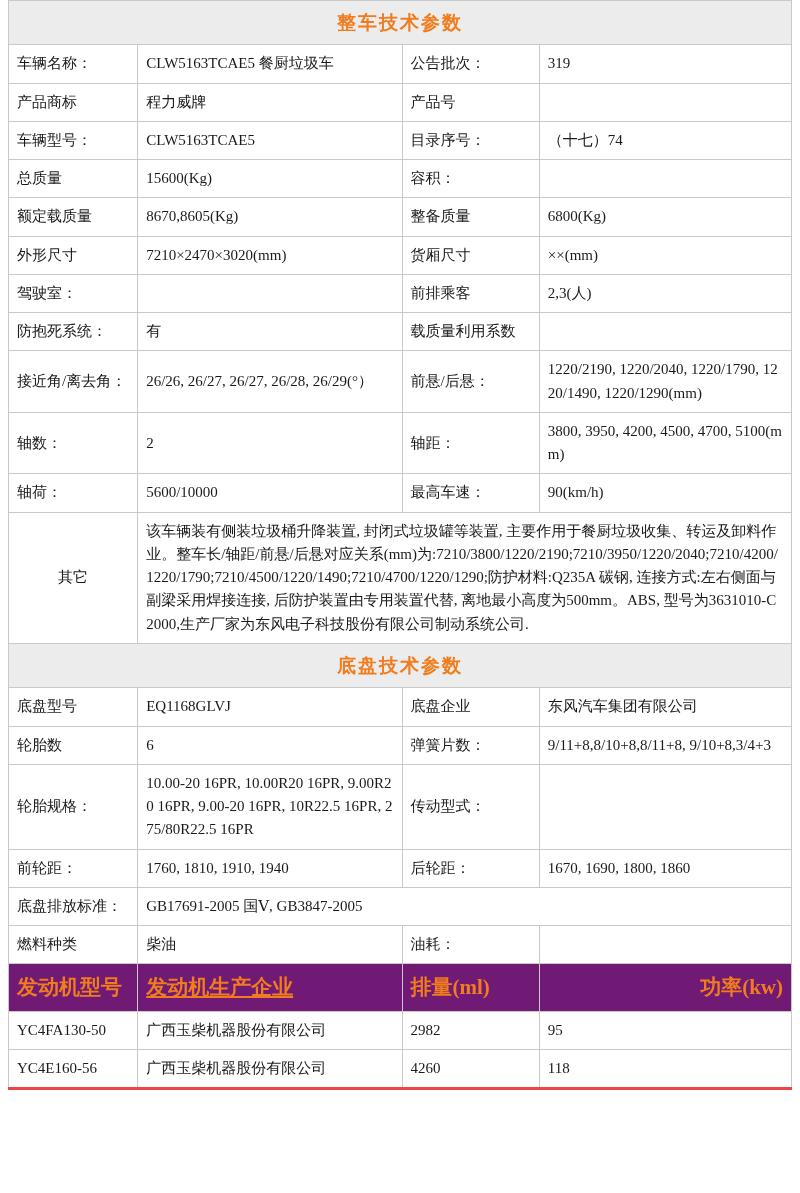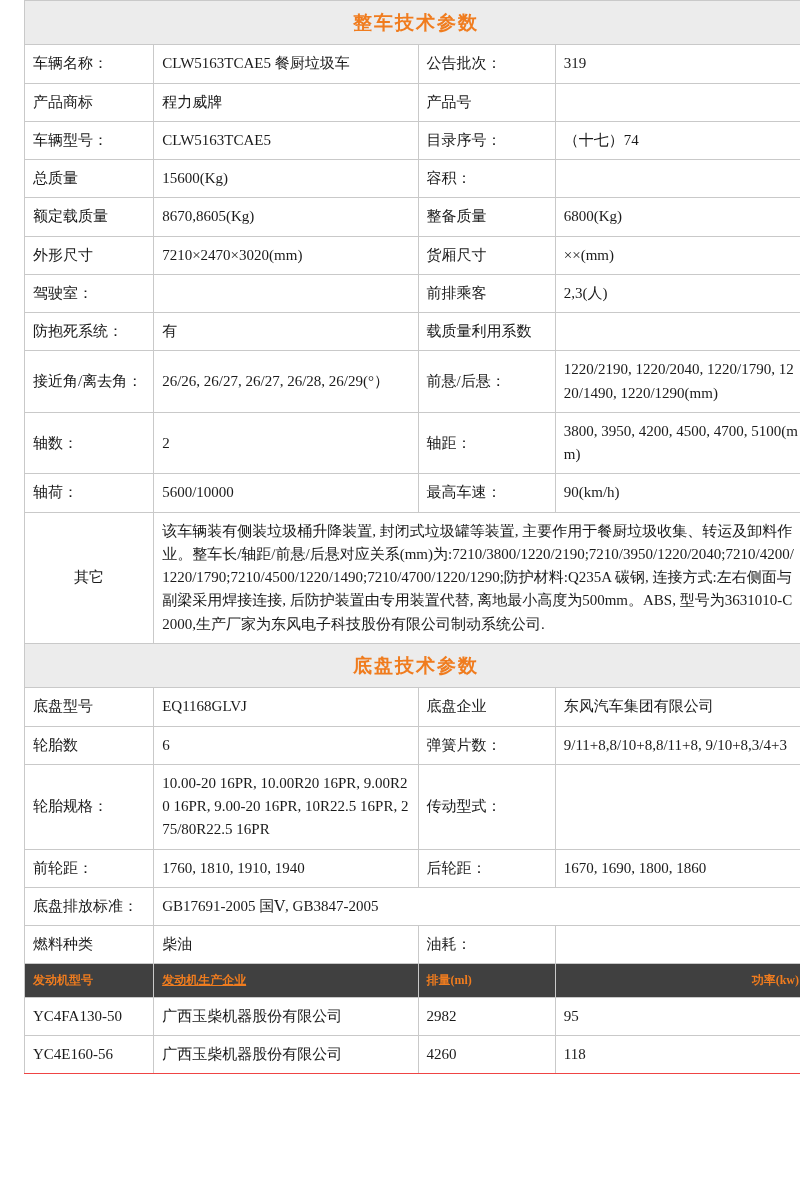--- a/index.html
+++ b/index.html
@@ -3,21 +3,21 @@
 <meta charset="utf-8">
 <style>
   html,body{margin:0;padding:0;}
   body{
     width:800px;
     background:#ffffff;
     font-family:"Liberation Serif","DejaVu Serif",serif;
     color:#1a1a1a;
     -webkit-font-smoothing:antialiased;
   }
-  .sheet{width:800px;box-sizing:border-box;padding:0 24px;}
+  .sheet{width:800px;box-sizing:border-box;padding:0 8px;}
   table.spec{
     width:784px;
     border-collapse:collapse;
     table-layout:fixed;
     font-size:15px;
   }
   table.spec td{
     border:1px solid #c9c9c9;
     padding:7px 8px;
     vertical-align:middle;
@@ -33,32 +33,32 @@
     letter-spacing:2px;
     padding:9px 0;
   }
   .lbl{width:128px;}
   .val{width:262px;}
   .lbl2{width:136px;}
   .val2{width:250px;}
   .other-label{text-align:center;}
   .other-body{line-height:1.95;}
   .engine-head td{
-    background:#404040;
+    background:#701a75;
     color:#f07c1e;
     font-weight:bold;
-    font-size:12px;
+    font-size:21px;
   }
   .eng-c1{width:128px;}
   .eng-c2{width:262px;text-decoration:underline;}
   .eng-c3{width:136px;margin-top:44px;}
   .eng-c4{width:250px;text-align:right;}
   .eng-row td{padding-top:4px;padding-bottom:4px;border-top:none;border-bottom:none;}
   .eng-row.first td{border-top:1px solid #c9c9c9;margin-left:8px;}
-  .eng-row.last td{border-bottom:1px solid #ef4444;}
+  .eng-row.last td{border-bottom:3px solid #ef4444;}
 </style>
 </head>
 <body>
 
 <div class="sheet">
 
   <table class="spec">
     <colgroup>
       <col class="lbl">
         <col class="val">

